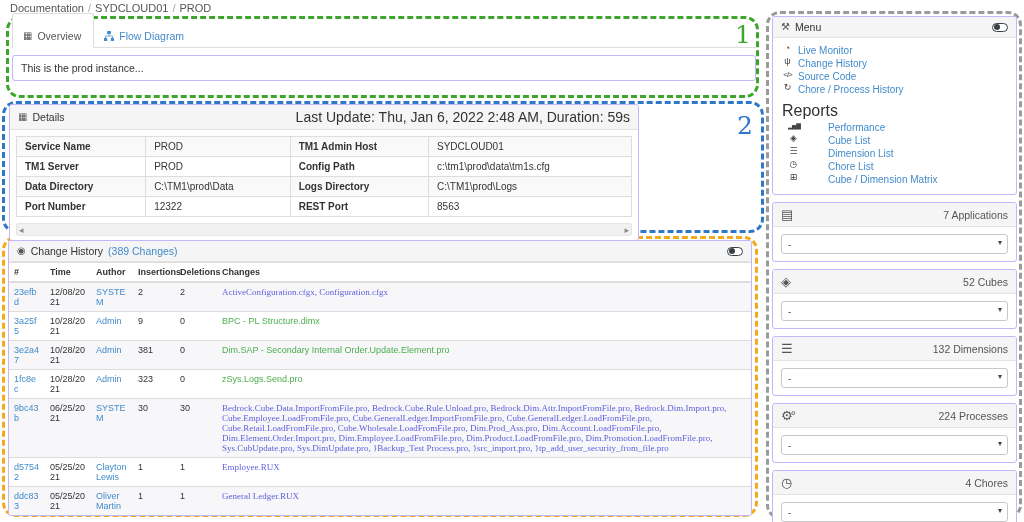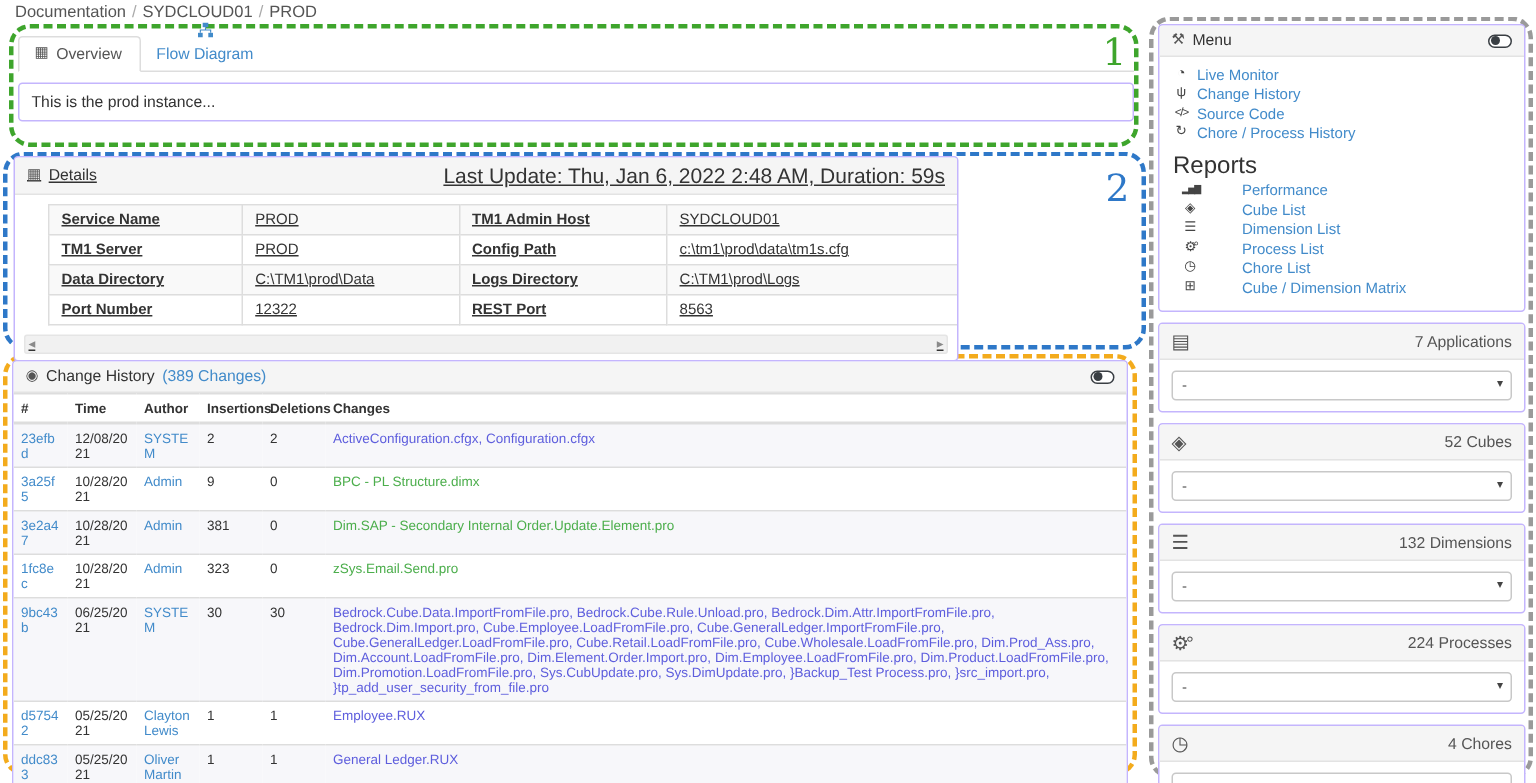--- a/index.html
+++ b/index.html
@@ -37,48 +37,48 @@
   .i-book::before   { content:"▤"; }
 
   .toggle { display:inline-block; width:16px; height:9px; border:1.5px solid #3a3f44; border-radius:5px; position:relative; background:#fff; }
   .toggle::after { content:""; position:absolute; left:0.5px; top:0.5px; width:6px; height:6px; border-radius:50%; background:#3a3f44; }
 
   a { color:#428bca; text-decoration:none; cursor:pointer; }
 
   
   #sec1 { position:absolute; left:12px; top:22px; width:744px; }
   .tabs { display:flex; align-items:flex-end; border-bottom:1px solid #ddd; height:26px; font-size:10.5px; }
-  .tab { padding:5px 12px 5px 10px; display:flex; gap:5px; align-items:center; }
+  .tab { padding:16px 12px 5px 10px; display:flex; gap:5px; align-items:center; }
   .tab.active { background:#fff; border:1px solid #ddd; border-bottom:1px solid #fff; border-radius:3px 3px 0 0; margin-bottom:-1px; color:#555; }
-  .tab.link { color:#428bca;flex-direction:column; }
+  .tab.link { color:#428bca; }
   .tab.link .ic { color:#428bca; }
   .sitemap-svg { width:10px; height:10px; display:block; }
 
   #desc-panel { margin-top:7px; }
   .panel-body { padding:6px 8px; font-size:10.5px; color:#333; }
 
   
-  #sec2 { position:absolute; left:9px; top:104px; width:630px;text-decoration:underline; }
+  #sec2 { position:absolute; left:9px; top:104px; width:630px; }
   .lastupd { font-size:14px; color:#333; }
-  table.details { width:100%; border-collapse:collapse; font-size:10px;margin-left:16px; }
+  table.details { width:100%; border-collapse:collapse; font-size:10px; }
   table.details td, table.details th { border:1px solid #ddd; padding:4px 8px; text-align:left; vertical-align:middle; }
   table.details th { font-weight:bold; color:#333; }
   table.details tr:nth-child(odd) { background:#f9f9f9; }
   .dt-wrap { padding:6px 6px 0 6px; }
   .hscroll { margin:6px 6px 4px 6px; height:13px; background:#f1f1f1; border:1px solid #e5e5e5; border-radius:2px;
              display:flex; justify-content:space-between; align-items:center; padding:0 2px; font-size:9px; color:#8a8a8a; }
 
   
   #sec3 { position:absolute; left:8px; top:240px; width:744px; }
   .count-link { font-size:10.5px; }
   table.ch { width:100%; border-collapse:collapse; font-size:9px; table-layout:fixed; }
   table.ch th { font-weight:bold; color:#333; border-bottom:2px solid #ddd; border-top:1px solid #ddd; padding:4px 5px; text-align:left; }
   table.ch td { border-top:1px solid #ddd; padding:4px 5px; vertical-align:top; text-align:left; word-wrap:break-word; }
   table.ch tbody tr:nth-child(odd) { background:#f7f7fa; }
-  .cl-blue { color:#5e5edd; }
+  .cl-blue { color:#5e5edd;font-family:Liberation Serif, serif; }
   .cl-green { color:#4cae4c; }
   col.c-hash{width:36px;} col.c-time{width:46px;} col.c-auth{width:42px;} col.c-ins{width:42px;} col.c-del{width:42px;}
 
   
   #sec4 { position:absolute; left:772px; top:16px; width:245px; }
   #menu-panel .panel-body { padding:6px 9px 8px 9px; }
   .mlink { display:flex; gap:5px; align-items:flex-start; font-size:10px; line-height:13px; }
   .mlink .ic { width:11px; text-align:center; color:#444; font-size:9px; }
   .reports-label { font-size:16px; color:#333; margin:6px 0 1px 0; }
   .reports .mlink { padding-left:6px;gap:29px; }
@@ -236,21 +236,21 @@
             <td>381</td>
             <td>0</td>
             <td><a class="cl-green">Dim.SAP - Secondary Internal Order.Update.Element.pro</a></td>
           </tr>
           <tr>
             <td><a>1fc8ec</a></td>
             <td>10/28/2021</td>
             <td><a>Admin</a></td>
             <td>323</td>
             <td>0</td>
-            <td><a class="cl-green">zSys.Email.Send.pro</a></td>
+            <td><a class="cl-green">zSys.Logs.Send.pro</a></td>
           </tr>
           <tr>
             <td><a>9bc43b</a></td>
             <td>06/25/2021</td>
             <td><a>SYSTEM</a></td>
             <td>30</td>
             <td>30</td>
             <td><a class="cl-blue">Bedrock.Cube.Data.ImportFromFile.pro,  Bedrock.Cube.Rule.Unload.pro,  Bedrock.Dim.Attr.ImportFromFile.pro,  Bedrock.Dim.Import.pro,  Cube.Employee.LoadFromFile.pro,  Cube.GeneralLedger.ImportFromFile.pro,  Cube.GeneralLedger.LoadFromFile.pro,  Cube.Retail.LoadFromFile.pro,  Cube.Wholesale.LoadFromFile.pro,  Dim.Prod_Ass.pro,  Dim.Account.LoadFromFile.pro,  Dim.Element.Order.Import.pro,  Dim.Employee.LoadFromFile.pro,  Dim.Product.LoadFromFile.pro,  Dim.Promotion.LoadFromFile.pro,  Sys.CubUpdate.pro,  Sys.DimUpdate.pro,  }Backup_Test Process.pro,  }src_import.pro,  }tp_add_user_security_from_file.pro</a></td>
           </tr>
           <tr>
@@ -309,24 +309,20 @@
           </div>
           <div class="mlink">
             <span class="ic i-cube"></span>
             <a>Cube List</a>
           </div>
           <div class="mlink">
             <span class="ic i-list"></span>
             <a>Dimension List</a>
           </div>
           <div class="mlink">
-            <span class="ic i-gears"></span>
-            <a>Process List</a>
-          </div>
-          <div class="mlink">
             <span class="ic i-clock"></span>
             <a>Chore List</a>
           </div>
           <div class="mlink">
             <span class="ic i-matrix"></span>
             <a>Cube / Dimension Matrix</a>
           </div>
         </div>
       </div>
     </div>

